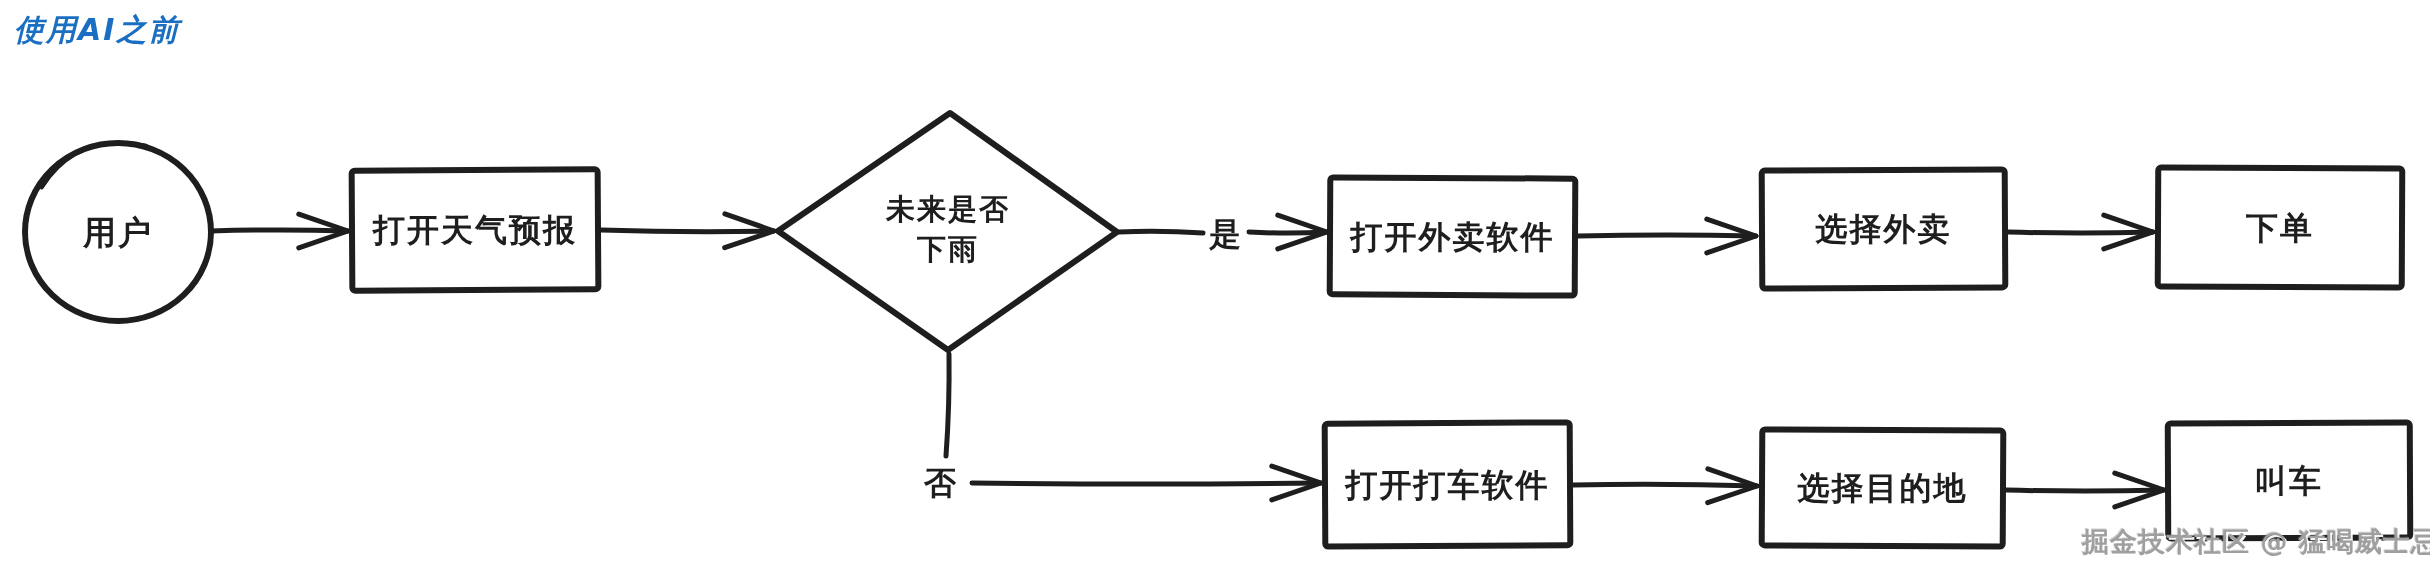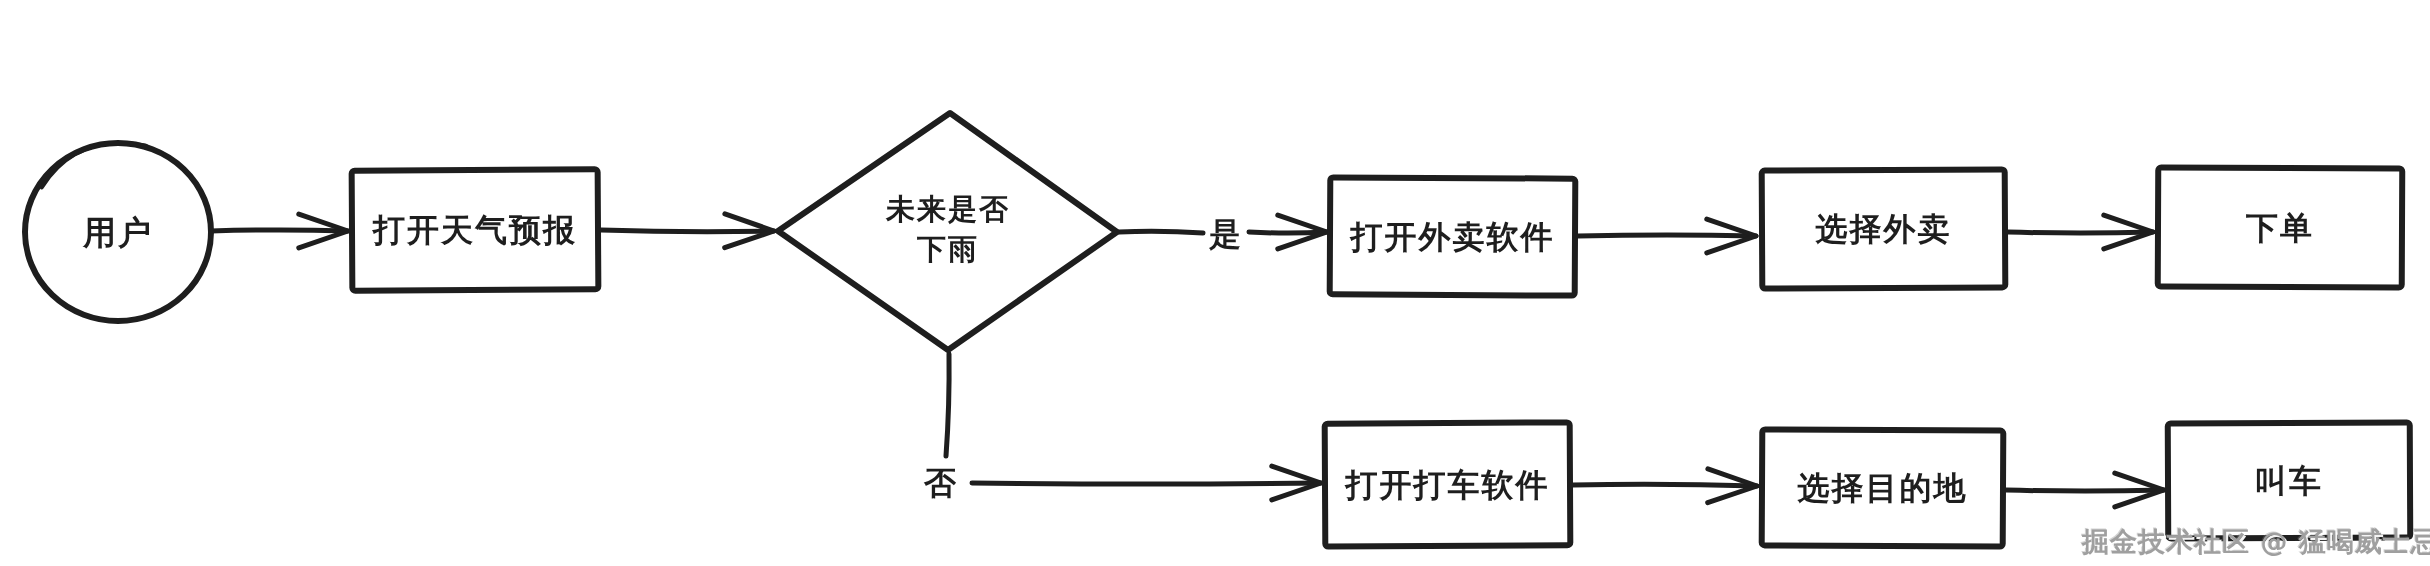--- a/index.html
+++ b/index.html
@@ -105,14 +105,15 @@
         <rect x="1762" y="430" width="241" height="116" rx="3" fill="#ffffff" stroke="#1e1e1e" stroke-width="6" transform="rotate(0.3 1882.5 488)"></rect>
         <text x="1882.5" y="488" text-anchor="middle" dominant-baseline="central" font-size="32" fill="#1e1e1e"><tspan x="1882.5" y="488">选择目的地</tspan></text>
       </g>
       <g>
         <rect x="2168" y="423" width="242" height="115" rx="3" fill="#ffffff" stroke="#1e1e1e" stroke-width="6" transform="rotate(-0.25 2289 480.5)"></rect>
         <text x="2289" y="480.5" text-anchor="middle" dominant-baseline="central" font-size="32" fill="#1e1e1e"><tspan x="2289" y="480.5">叫车</tspan></text>
       </g>
       <text x="1226" y="234" text-anchor="middle" dominant-baseline="central" font-size="32" fill="#1e1e1e">是</text>
       <text x="941" y="483" text-anchor="middle" dominant-baseline="central" font-size="32" fill="#1e1e1e">否</text>
     </svg>
+  <div class="page-title" style="color: rgb(27, 111, 194);">使用AI之前</div>
   <div class="watermark" style="color: rgb(159, 159, 159);">掘金技术社区 @ 猛喝威士忌</div>
 </div>
 
 </body></html>

